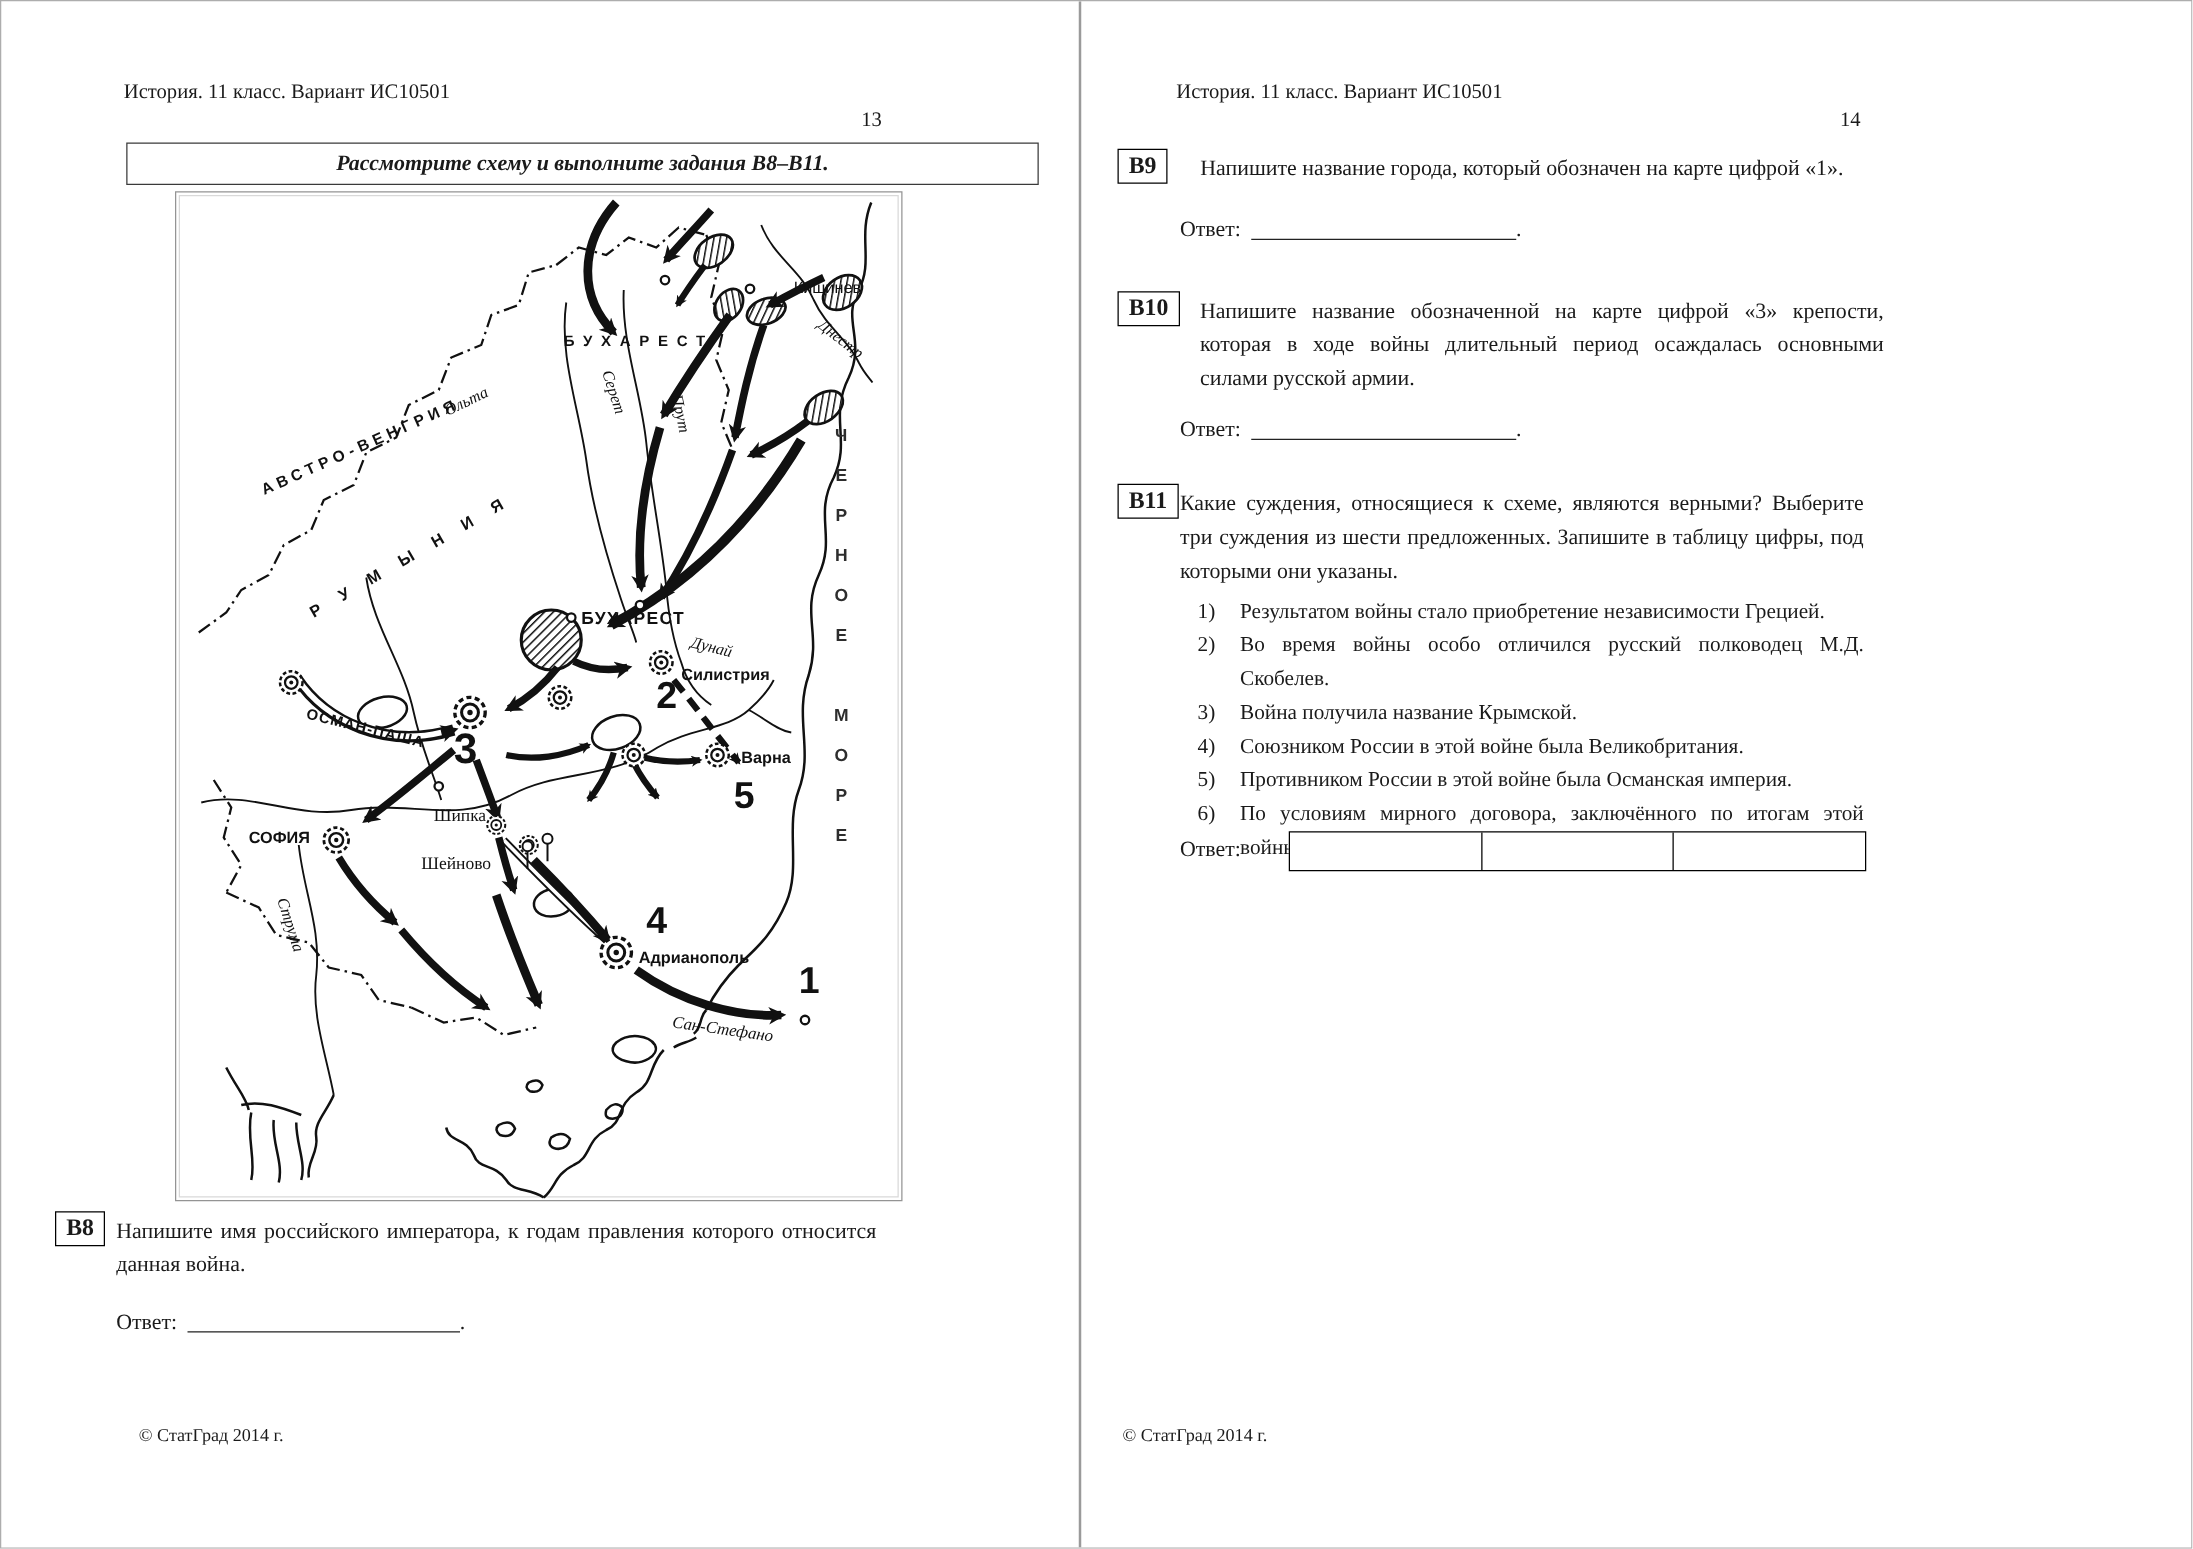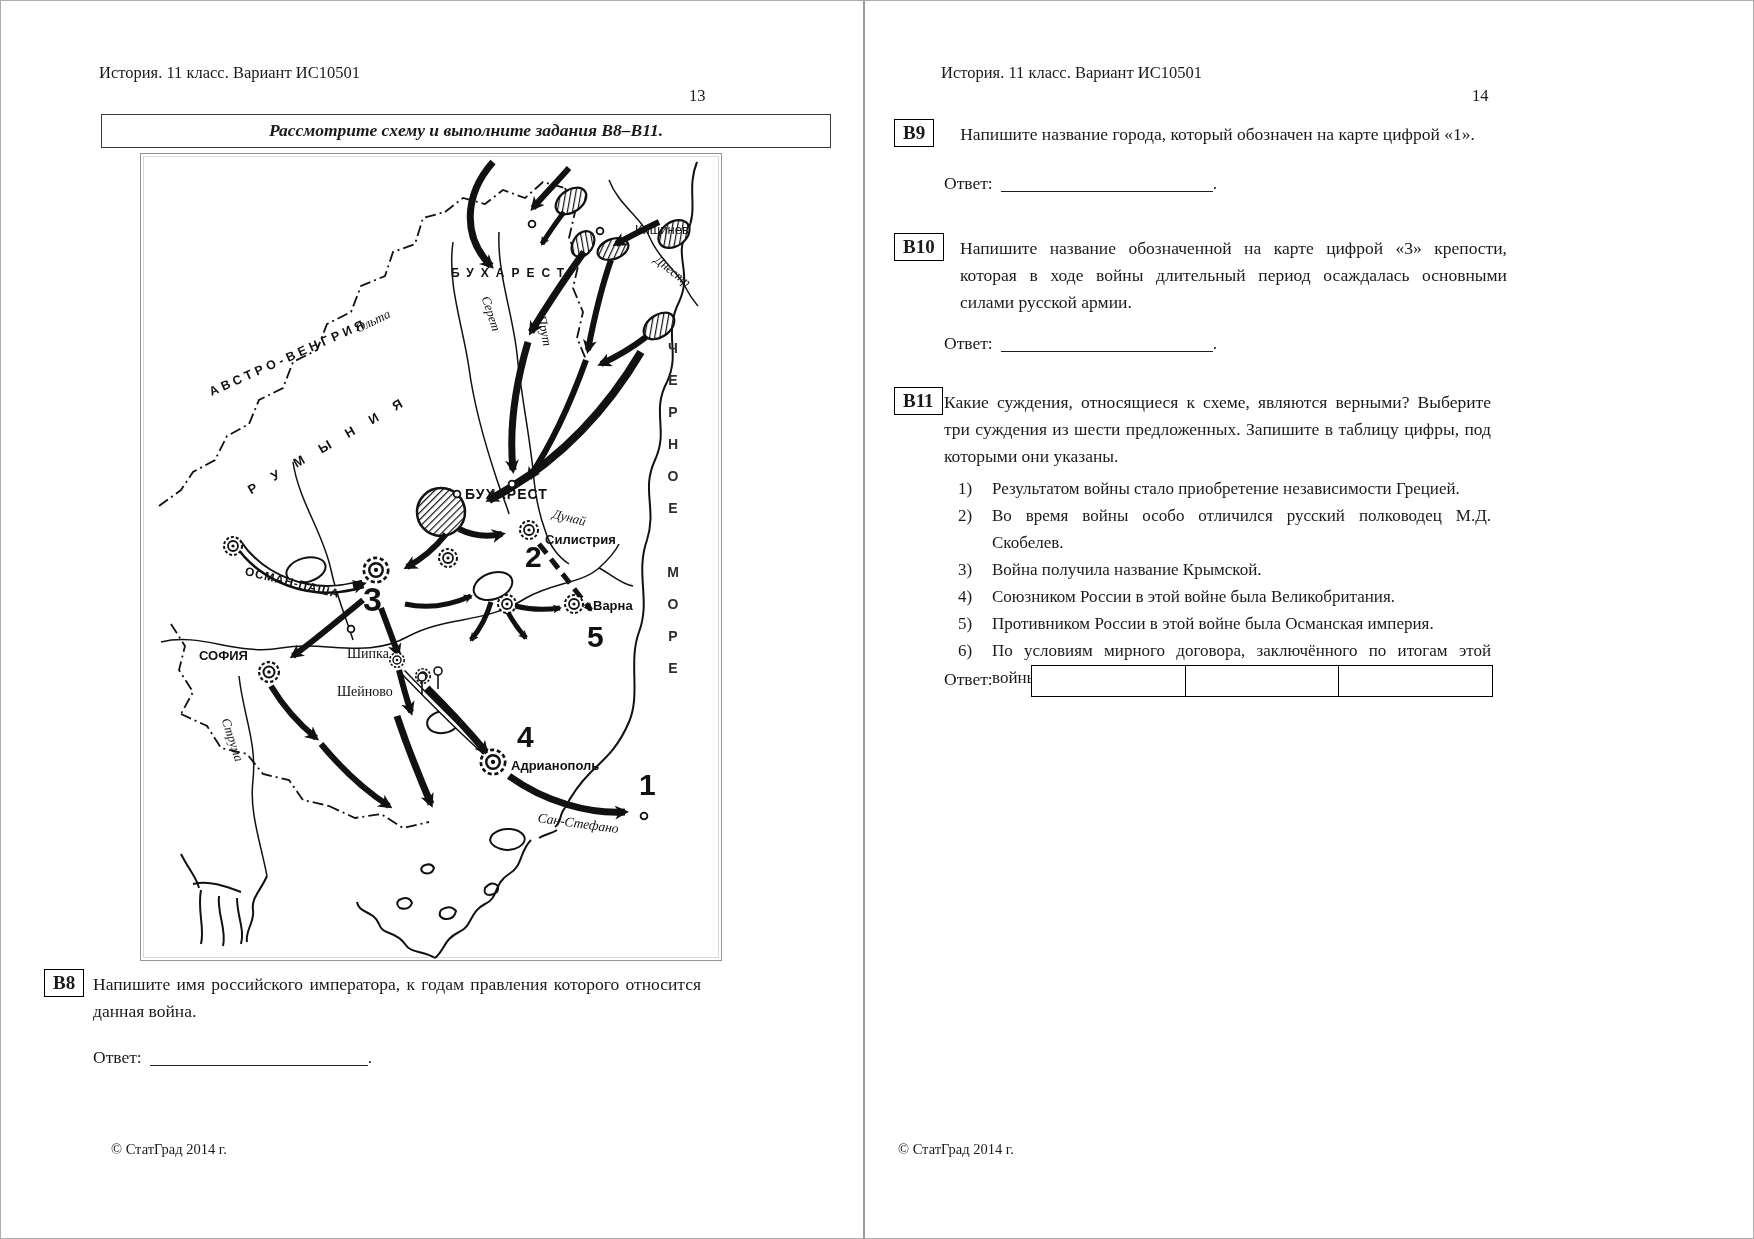--- a/index.html
+++ b/index.html
@@ -196,21 +196,21 @@
       <div class="ml river" style="left:352px;top:140px;transform:rotate(72deg)">Серет</div>
       <div class="ml river" style="left:408px;top:160px;transform:rotate(78deg)">Прут</div>
       <div class="ml river" style="left:212px;top:168px;transform:rotate(-26deg)">Ольта</div>
       <div class="ml river" style="left:414px;top:352px;transform:rotate(14deg)">Дунай</div>
       <div class="ml river" style="left:92px;top:562px;transform:rotate(72deg)">Струма</div>
 
       <div class="ml city" style="left:466px;top:68px">Кишинев</div>
       <div class="ml city-C" style="left:324px;top:332px">БУХАРЕСТ</div>
       <div class="ml city-b" style="left:404px;top:378px">Силистрия</div>
       <div class="ml city-b" style="left:452px;top:444px">Варна</div>
-      <div class="ml city-b" style="left:58px;top:494px">СОФИЯ</div>
+      <div class="ml city-b" style="left:58px;top:508px">СОФИЯ</div>
       <div class="ml town-s" style="left:206px;top:492px">Шипка</div>
       <div class="ml town-s" style="left:196px;top:530px">Шейново</div>
       <div class="ml city-b" style="left:370px;top:604px">Адрианополь</div>
       <div class="ml river" style="left:398px;top:656px;transform:rotate(8deg);font-size:13.5px">Сан-Стефано</div>
 
       <div class="ml cmdr" style="left:106px;top:410px;transform:rotate(14deg)">ОСМАН-ПАША</div>
 
       <div class="ml num" style="left:498px;top:614px">1</div>
       <div class="ml num" style="left:384px;top:386px">2</div>
       <div class="ml num-lg" style="left:222px;top:426px">3</div>

